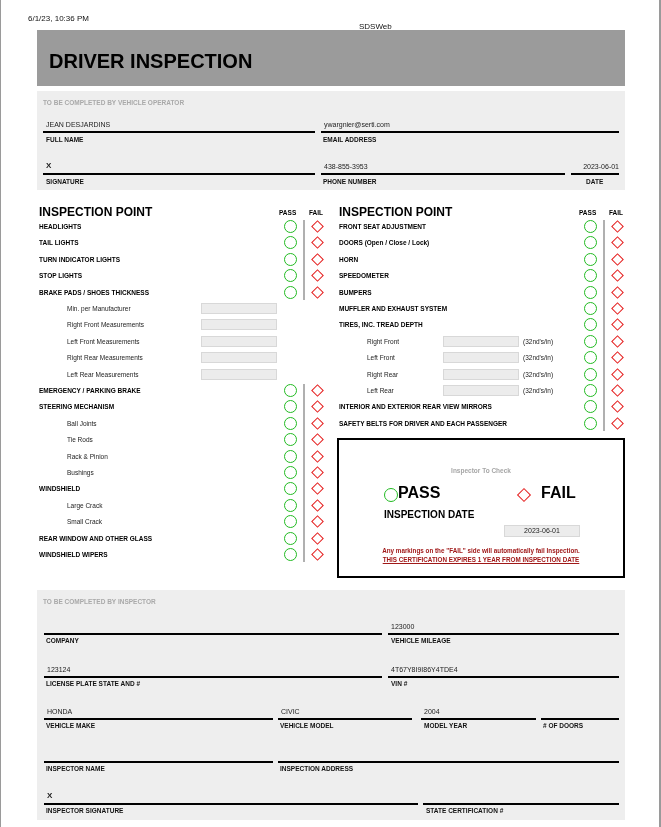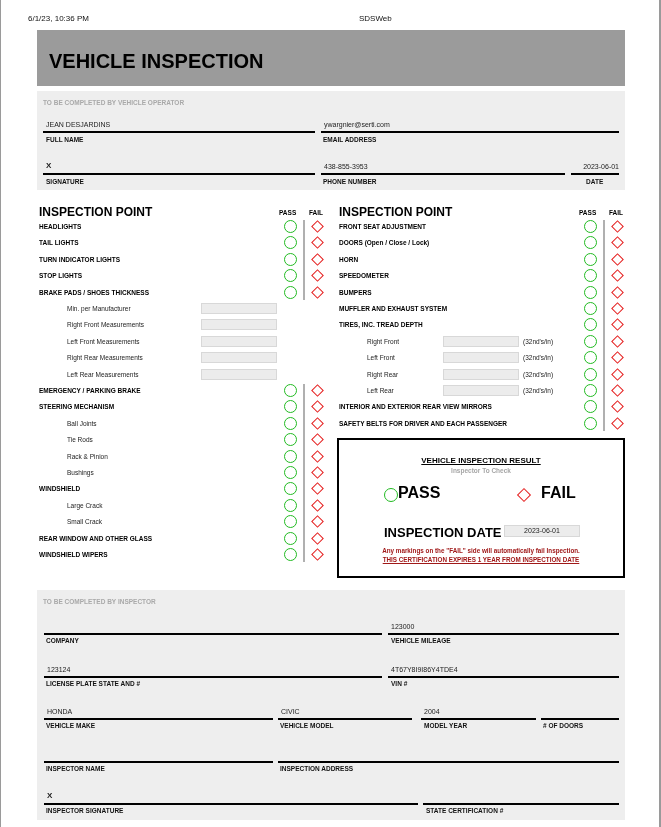--- a/index.html
+++ b/index.html
@@ -3,21 +3,21 @@
 <meta charset="utf-8">
 <style>
   * { box-sizing: border-box; margin: 0; padding: 0; }
   html, body { width: 661px; height: 827px; background: #ffffff; overflow: hidden; }
   body { font-family: "Liberation Sans", sans-serif; color: #000; position: relative; }
   .page-edge-left { position: absolute; left: 0; top: 0; width: 1px; height: 827px; background: #9a9a9a; }
   .page-edge-right { position: absolute; left: 659px; top: 0; width: 2px; height: 827px; background: #9a9a9a; }
 
   .print-header { position: absolute; top: 14px; left: 0; width: 661px; height: 12px; font-size: 8px; color: #111; }
   .print-date { position: absolute; left: 28px; top: 0; }
-  .print-title { position: absolute; left: 359px; top: 0; }
+  .print-title { position: absolute; left: 359px; top: 8px; }
 
   .title-bar { position: absolute; left: 37px; top: 30px; width: 588px; height: 56px; background: #9b9b9b; }
   .title-bar h1 { position: absolute; left: 12px; top: 20px; font-size: 20px; font-weight: bold; letter-spacing: 0px; color: #000; }
 
   .section { position: absolute; left: 37px; width: 588px; background: #eeeeee; }
   .section-caption { position: absolute; left: 6px; font-size: 6.5px; color: #a9a9a9; font-weight: bold; }
 
   .field { position: absolute; }
   .field .val { position: absolute; left: 3px; bottom: 5px; font-size: 7px; color: #222; white-space: nowrap; }
   .field .val.bold { font-weight: bold; font-size: 8px; }
@@ -36,38 +36,38 @@
   .meas-box { position: absolute; height: 11px; background: #ececec; border: 1px solid #d8d8d8; }
   .unit { position: absolute; font-size: 6.5px; color: #222; white-space: nowrap; }
 
   .result-box { position: absolute; left: 337px; top: 438px; width: 288px; height: 140px; border: 2px solid #000; background: #fff; }
   .result-title { position: absolute; left: 0; width: 284px; top: 16px; text-align: center; font-size: 8px; font-weight: bold; text-decoration: underline; }
   .result-sub { position: absolute; left: 0; width: 284px; top: 27px; text-align: center; font-size: 6.5px; color: #a6a6a6; font-weight: bold; }
   .result-pass-circle { position: absolute; left: 45px; top: 48px; width: 14px; height: 14px; border: 1.3px solid #22bb22; border-radius: 50%; cursor: pointer; }
   .result-pass-label { position: absolute; left: 59px; top: 44px; font-size: 16px; font-weight: bold; }
   .result-fail-diamond { position: absolute; left: 180px; top: 50px; width: 10px; height: 10px; border: 1.3px solid #e51c1c; transform: rotate(45deg); cursor: pointer; }
   .result-fail-label { position: absolute; left: 202px; top: 44px; font-size: 16px; font-weight: bold; }
-  .insp-date-label { position: absolute; left: 45px; top: 85px; font-size: 13px; font-weight: bold; }
+  .insp-date-label { position: absolute; left: 45px; top: 69px; font-size: 10px; font-weight: bold; }
   .insp-date-box { position: absolute; left: 165px; top: 85px; width: 76px; height: 12px; background: #ececec; border: 1px solid #d8d8d8; font-size: 7px; text-align: center; line-height: 10px; color: #222; }
   .warn1 { position: absolute; left: 0; width: 284px; top: 107px; text-align: center; font-size: 6.3px; font-weight: bold; color: #a01818; }
   .warn2 { position: absolute; left: 0; width: 284px; top: 116px; text-align: center; font-size: 6.3px; font-weight: bold; color: #a01818; text-decoration: underline; }
 </style>
 </head>
 <body>
 
 <div class="page-edge-left"></div>
 <div class="page-edge-right"></div>
 
 <div class="print-header">
   <span class="print-date">6/1/23, 10:36 PM</span>
   <span class="print-title">SDSWeb</span>
 </div>
 
 <div class="title-bar">
-  <h1>VEHICLE INSPECTION</h1>
+  <h1>DRIVER INSPECTION</h1>
 </div>
 
 <div class="section" style="top:91px;height:99px;">
   <div class="section-caption" style="top:8px;">TO BE COMPLETED BY VEHICLE OPERATOR</div>
 
   <div class="field" style="left:6px;top:26px;width:272px;height:16px;">
     <span class="val">JEAN DESJARDINS</span>
     <div class="rule"></div>
   </div>
   <div class="field-label" style="left:9px;top:45px;">FULL NAME</div>
@@ -278,21 +278,20 @@
     </div>
     <div class="ip-row" style="top: 210.8px;">
       <span class="ip-label">SAFETY BELTS FOR DRIVER AND EACH PASSENGER</span>
       <div class="pass-circle" style="left: 245px;"></div>
       <div class="fail-diamond" style="left: 274px;"></div>
     </div>
     <div class="col-sep" style="left: 264px; top: 15px; height: 211.2px;"></div>
   </div>
 
 <div class="result-box">
-  <div class="result-title">VEHICLE INSPECTION RESULT</div>
   <div class="result-sub">Inspector To Check</div>
   <div class="result-pass-circle"></div>
   <div class="result-pass-label">PASS</div>
   <div class="result-fail-diamond"></div>
   <div class="result-fail-label">FAIL</div>
   <div class="insp-date-label">INSPECTION DATE</div>
   <div class="insp-date-box">2023-06-01</div>
   <div class="warn1">Any markings on the "FAIL" side will automatically fail Inspection.</div>
   <div class="warn2">THIS CERTIFICATION EXPIRES 1 YEAR FROM INSPECTION DATE</div>
 </div>

